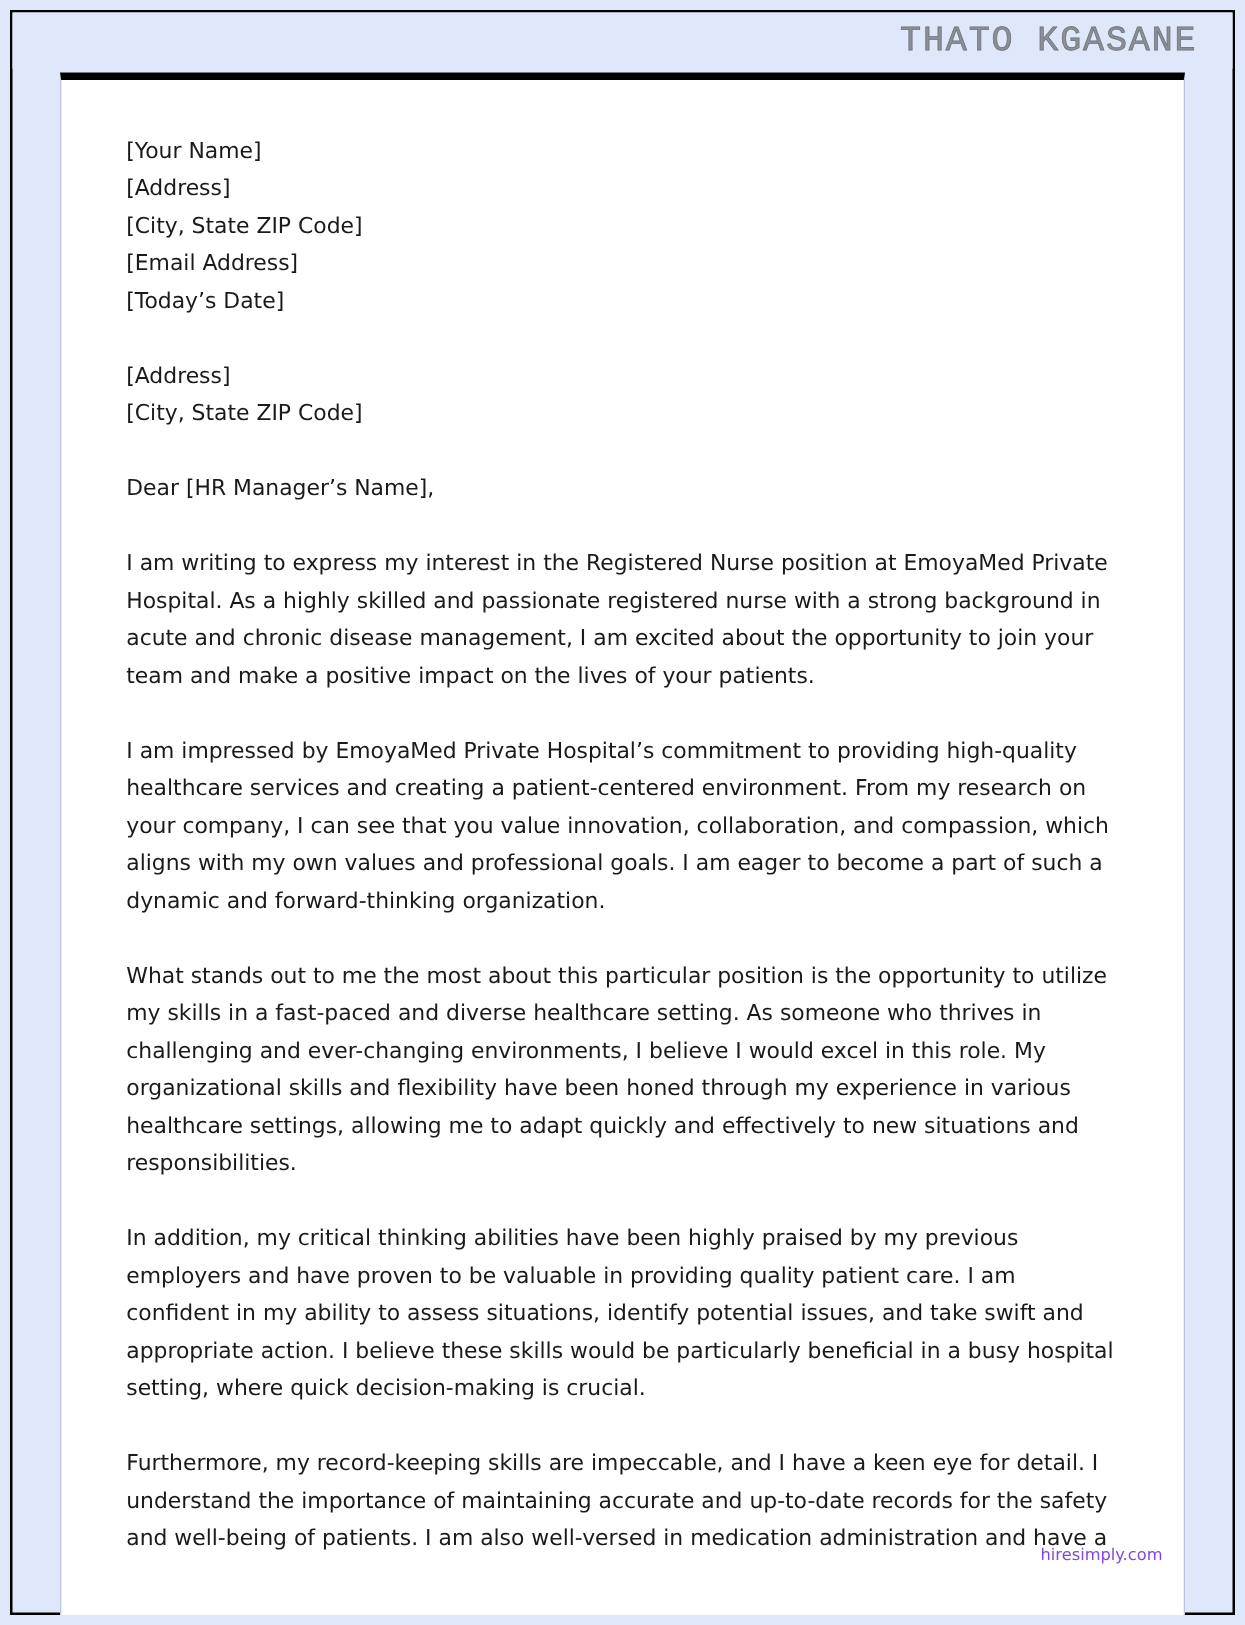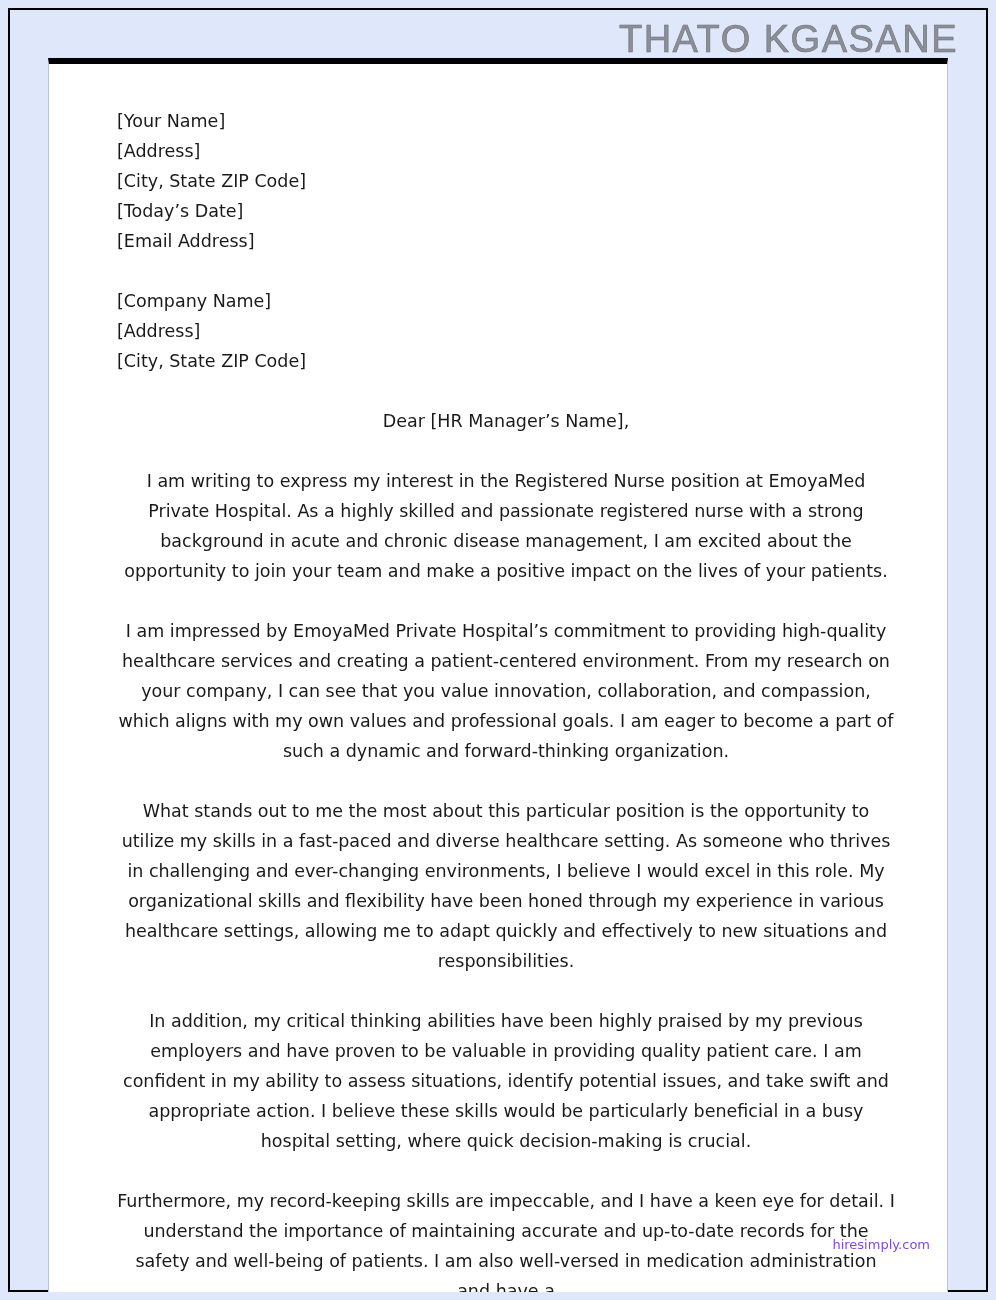--- a/index.html
+++ b/index.html
@@ -29,59 +29,58 @@
     left: 0;
     top: 0;
     width: 100%;
     height: 45px;
     background: #dfe7fb;
   }
   .header-name {
     position: absolute;
     right: 28px;
     top: 8px;
-    font-family: Liberation Sans, sans-serif;
-    font-size: 38px;
+    font-family: Liberation Mono, monospace;
+    font-size: 28px;
     letter-spacing: 1.5px;
     font-weight: 400;
     color: #8d8f96;
     -webkit-text-stroke: 0.6px #6c6f78;
     white-space: nowrap;
     margin-left: 36px;
   }
   .sheet {
     position: absolute;
     left: 38px;
     top: 48px;
     width: 900px;
     height: 1234px;
     background: #ffffff;
     border-top: 6px solid #000000;
     border-left: 1px solid #b9c4e0;
     border-right: 1px solid #b9c4e0;
     box-sizing: border-box;
     overflow: hidden;
-    padding-left: 16px;
   }
   .letter {
     padding: 42px 52px 0 52px;
     font-size: 17.5px;
     line-height: 30px;
     color: #1a1a1a;
     font-family: "DejaVu Sans", sans-serif;
   }
   .block {
     margin-bottom: 30px;
   }
   .block .line {
     white-space: pre-wrap;
   }
   p.para {
     margin: 0 0 30px 0;
-    text-align: center;
+    text-align: left;
   }
   .watermark {
     position: absolute;
     right: 56px;
     bottom: 38px;
     font-size: 13px;
     color: #6d28d9;
     opacity: 0.85;
     font-family: "DejaVu Sans", sans-serif;
   }
@@ -95,26 +94,25 @@
     <div class="header-name">THATO KGASANE</div>
   </div>
 
   <div class="sheet">
     <div class="letter">
 
       <div class="block">
         <div class="line">[Your Name]</div>
         <div class="line">[Address]</div>
         <div class="line">[City, State ZIP Code]</div>
+        <div class="line">[Email Address]</div>
         <div class="line">[Today’s Date]</div>
-        <div class="line">[Email Address]</div>
       </div>
 
       <div class="block">
-        <div class="line">[Company Name]</div>
         <div class="line">[Address]</div>
         <div class="line">[City, State ZIP Code]</div>
       </div>
 
       <p class="para">Dear [HR Manager’s Name],</p>
 
       <p class="para">I am writing to express my interest in the Registered Nurse position at EmoyaMed Private Hospital. As a highly skilled and passionate registered nurse with a strong background in acute and chronic disease management, I am excited about the opportunity to join your team and make a positive impact on the lives of your patients.</p>
       <p class="para">I am impressed by EmoyaMed Private Hospital’s commitment to providing high-quality healthcare services and creating a patient-centered environment. From my research on your company, I can see that you value innovation, collaboration, and compassion, which aligns with my own values and professional goals. I am eager to become a part of such a dynamic and forward-thinking organization.</p>
       <p class="para">What stands out to me the most about this particular position is the opportunity to utilize my skills in a fast-paced and diverse healthcare setting. As someone who thrives in challenging and ever-changing environments, I believe I would excel in this role. My organizational skills and flexibility have been honed through my experience in various healthcare settings, allowing me to adapt quickly and effectively to new situations and responsibilities.</p>
       <p class="para">In addition, my critical thinking abilities have been highly praised by my previous employers and have proven to be valuable in providing quality patient care. I am confident in my ability to assess situations, identify potential issues, and take swift and appropriate action. I believe these skills would be particularly beneficial in a busy hospital setting, where quick decision-making is crucial.</p>

